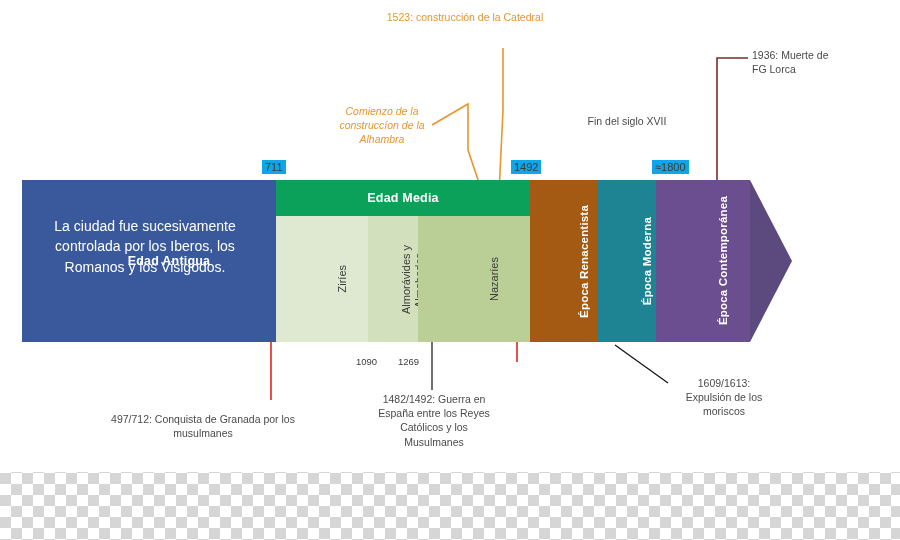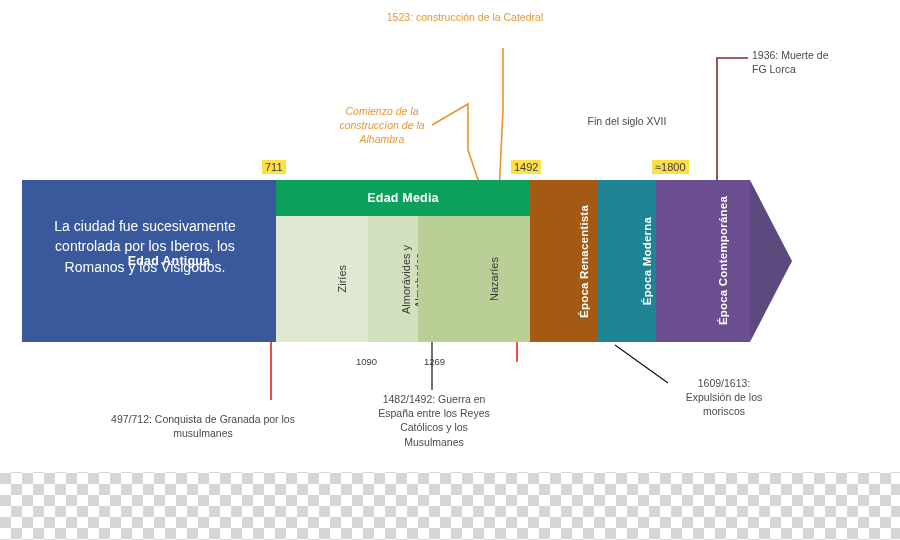--- a/index.html
+++ b/index.html
@@ -50,21 +50,21 @@
   
   .arrow-head{
     position:absolute;left:750px;top:180px;width:0;height:0;
     border-top:81px solid transparent;
     border-bottom:81px solid transparent;
     border-left:42px solid #5c4a7e;
   }
 
   
   .year{
-    position:absolute;font-size:11px;color:#3b3b3b;background:#fde047;
+    position:absolute;font-size:11px;color:#3b3b3b;background:#0ea5e9;
     padding:1px 3px;white-space:nowrap;
   }
   .year-sm{
     position:absolute;font-size:9.5px;color:#3b3b3b;white-space:nowrap;font-weight:normal;margin-top:12px;
   }
 
   
   .callout{
     position:absolute;font-size:10.5px;line-height:1.35;color:#3b3b3b;text-align:center;
   }
@@ -151,21 +151,21 @@
       </div>
   </div>
 
   <div class="arrow-head"></div>
 
   <div class="year" style="left:262px;top:160px;">711</div>
   <div class="year" style="left:511px;top:160px;">1492</div>
   <div class="year" style="left:652px;top:160px;">≈1800</div>
 
   <div class="year-sm" style="left:356px;top:344px;">1090</div>
-  <div class="year-sm" style="left:424px;top:344px;">1269</div>
+  <div class="year-sm" style="left:398px;top:344px;">1269</div>
 
   <div class="callout orange" style="left:380px;top:10px;width:170px;">1523: construcción de la Catedral</div>
 
   <div class="callout orange" style="left:328px;top:104px;width:108px;font-style:italic;">Comienzo de la construccíon de la Alhambra</div>
 
   <div class="callout plain" style="left:584px;top:114px;width:86px;">Fin del siglo XVII</div>
 
   <div class="callout plain" style="left:752px;top:48px;width:92px;text-align:left;">1936: Muerte de FG Lorca</div>
 
   <div class="callout plain" style="left:108px;top:412px;width:190px;">497/712: Conquista de Granada por los musulmanes</div>

